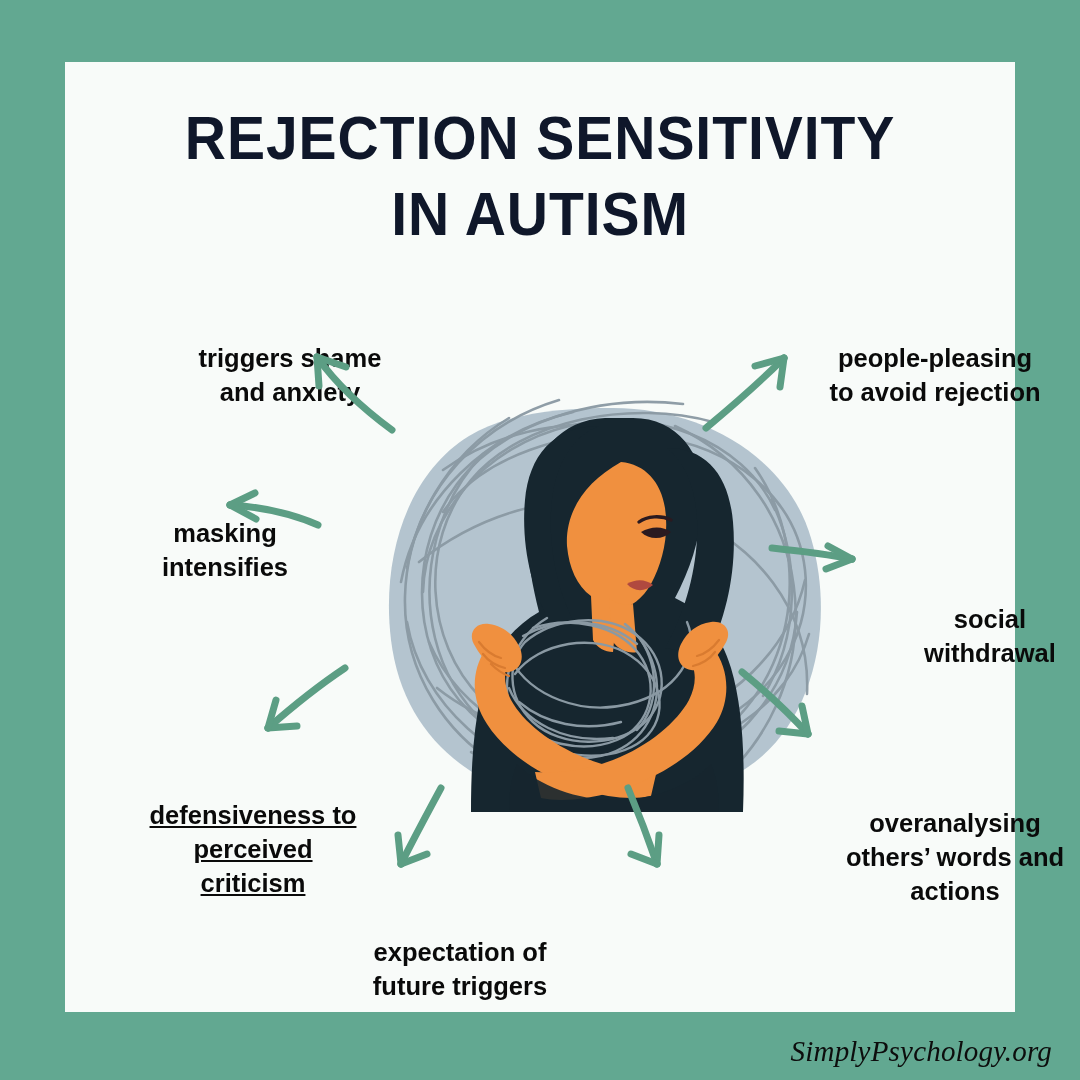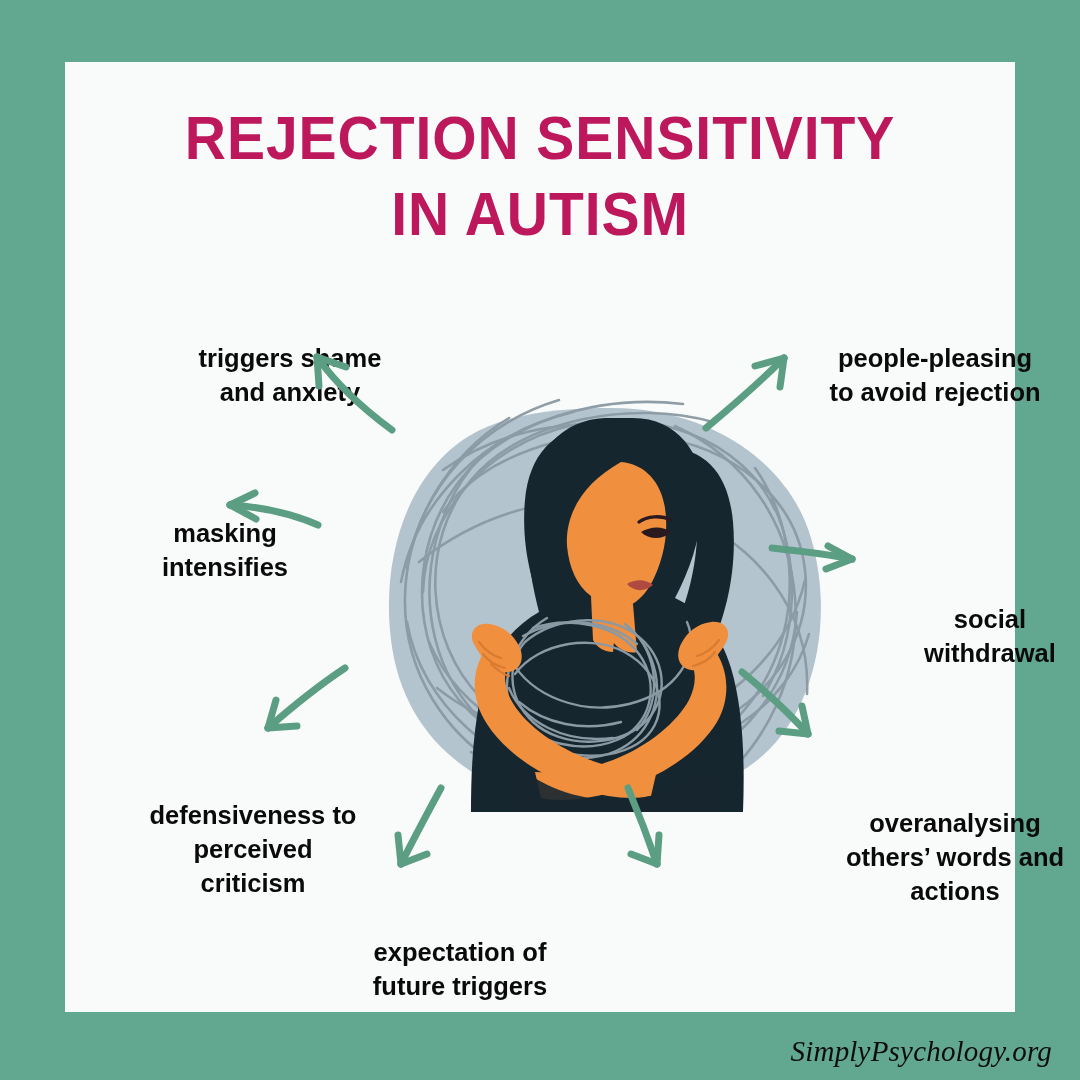--- a/index.html
+++ b/index.html
@@ -31,21 +31,21 @@
     background: #f8fbf9;
   }
 
   
   #title-block {
     position: absolute;
     left: 0;
     top: 38px;
     width: 950px;
     text-align: center;
-    color: #be185d;
+    color: #0f172a;
     font-family: "Liberation Sans Narrow", "Liberation Sans", sans-serif;
     font-weight: bold;
     font-size: 62px;
     letter-spacing: 1px;
     line-height: 1.23;
     text-transform: uppercase;
   }
   #title-block .tline {
     display: block;
     transform: scaleX(0.92);
@@ -60,21 +60,21 @@
     font-size: 25.5px;
     line-height: 1.33;
     text-align: center;
     white-space: pre-line;
   }
 
   #label-triggers      { left: 60px;  top: 280px; width: 330px; }
   #label-people        { left: 705px; top: 280px; width: 330px; }
   #label-masking       { left: 35px;  top: 455px; width: 250px; }
   #label-social        { left: 805px; top: 541px; width: 240px; }
-  #label-defensiveness { left: 38px;  top: 737px; width: 300px; }
+  #label-defensiveness { left: 38px;  top: 737px; width: 300px; text-decoration: underline; }
   #label-overanalysing { left: 740px; top: 745px; width: 300px; }
   #label-expectation   { left: 265px; top: 874px; width: 260px; }
   #label-tearfulness   { left: 535px; top: 874px; width: 260px; }
 
   
   #illustration {
     position: absolute;
     left: 318px;
     top: 330px;
     width: 460px;

